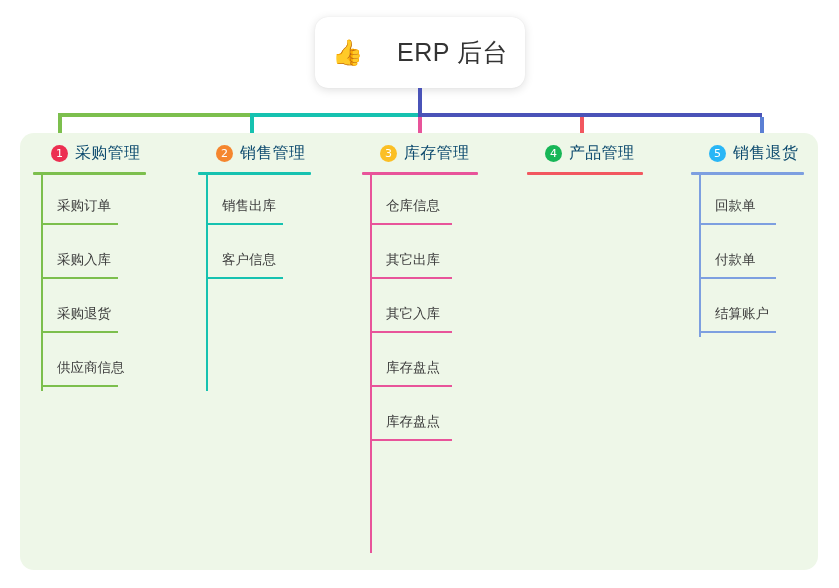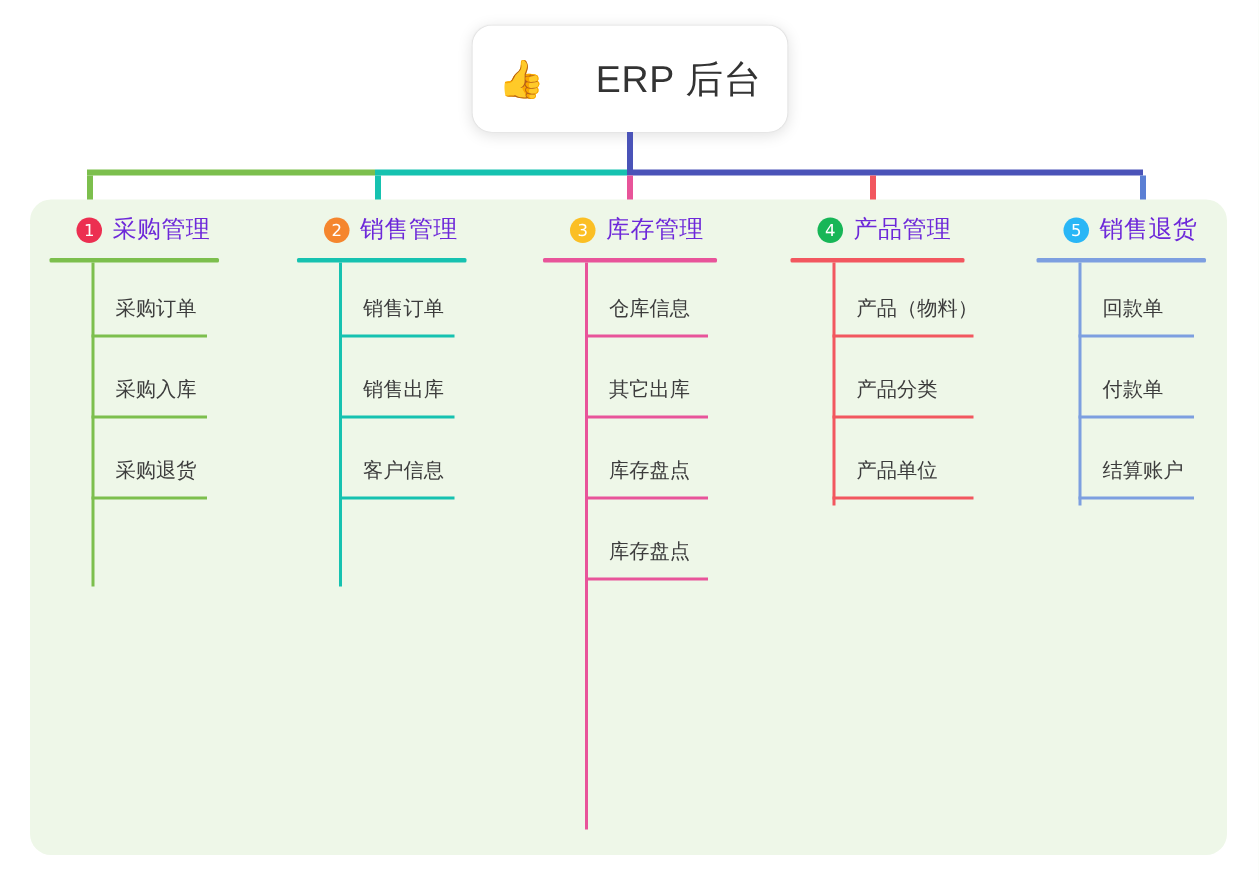--- a/index.html
+++ b/index.html
@@ -101,34 +101,34 @@
     border-radius: 50%;
     color: #ffffff;
     font-size: 11px;
     line-height: 17px;
     text-align: center;
     font-family: "DejaVu Sans", sans-serif;
     flex: none;
   }
   .col-title {
     font-size: 16px;
-    color: #6d28d9;
+    color: #0c4a6e;
     white-space: nowrap;
     letter-spacing: 0.3px;
   }
   .col-rule {
     height: 3px;
     margin-top: 6px;
     border-radius: 1px;
   }
 
   
   .leaves {
     position: relative;
-    margin-left: 28px;
+    margin-left: 8px;
     padding-top: 0;
   }
   .spine {
     position: absolute;
     left: 0;
     top: 0;
     width: 2px;
   }
   .leaf {
     position: relative;
@@ -188,35 +188,35 @@
           <div class="leaf-rule" style="background: rgb(124, 191, 77); width: 77px;"></div>
         </div>
         <div class="leaf">
           <span class="leaf-label">采购入库</span>
           <div class="leaf-rule" style="background: rgb(124, 191, 77); width: 77px;"></div>
         </div>
         <div class="leaf">
           <span class="leaf-label">采购退货</span>
           <div class="leaf-rule" style="background: rgb(124, 191, 77); width: 77px;"></div>
         </div>
+        <div class="leaf">
+          <span class="leaf-label">供应商信息</span>
+          <div class="leaf-rule" style="background: rgb(124, 191, 77); width: 77px;"></div>
+        </div>
       </div>
     </div>
     <div class="column" style="left: 198px; width: 150px;">
       <div class="col-header">
         <span class="badge" style="background: rgb(245, 134, 46);">2</span>
         <span class="col-title">销售管理</span>
       </div>
       <div class="col-rule" style="background: rgb(22, 194, 176); width: 113px;"></div>
       <div class="leaves">
         <div class="spine" style="background: rgb(22, 194, 176); height: 216px;"></div>
         <div class="leaf">
-          <span class="leaf-label">销售订单</span>
-          <div class="leaf-rule" style="background: rgb(22, 194, 176); width: 77px;"></div>
-        </div>
-        <div class="leaf">
           <span class="leaf-label">销售出库</span>
           <div class="leaf-rule" style="background: rgb(22, 194, 176); width: 77px;"></div>
         </div>
         <div class="leaf">
           <span class="leaf-label">客户信息</span>
           <div class="leaf-rule" style="background: rgb(22, 194, 176); width: 77px;"></div>
         </div>
       </div>
     </div>
     <div class="column" style="left: 362px; width: 150px;">
@@ -229,50 +229,39 @@
         <div class="spine" style="background: rgb(232, 84, 154); height: 378px;"></div>
         <div class="leaf">
           <span class="leaf-label">仓库信息</span>
           <div class="leaf-rule" style="background: rgb(232, 84, 154); width: 82px;"></div>
         </div>
         <div class="leaf">
           <span class="leaf-label">其它出库</span>
           <div class="leaf-rule" style="background: rgb(232, 84, 154); width: 82px;"></div>
         </div>
         <div class="leaf">
+          <span class="leaf-label">其它入库</span>
+          <div class="leaf-rule" style="background: rgb(232, 84, 154); width: 82px;"></div>
+        </div>
+        <div class="leaf">
           <span class="leaf-label">库存盘点</span>
           <div class="leaf-rule" style="background: rgb(232, 84, 154); width: 82px;"></div>
         </div>
         <div class="leaf">
           <span class="leaf-label">库存盘点</span>
           <div class="leaf-rule" style="background: rgb(232, 84, 154); width: 82px;"></div>
         </div>
       </div>
     </div>
     <div class="column" style="left: 527px; width: 150px;">
       <div class="col-header">
         <span class="badge" style="background: rgb(23, 182, 87);">4</span>
         <span class="col-title">产品管理</span>
       </div>
       <div class="col-rule" style="background: rgb(242, 87, 95); width: 116px;"></div>
-      <div class="leaves">
-        <div class="spine" style="background: rgb(242, 87, 95); height: 162px;"></div>
-        <div class="leaf">
-          <span class="leaf-label">产品（物料）</span>
-          <div class="leaf-rule" style="background: rgb(242, 87, 95); width: 94px;"></div>
-        </div>
-        <div class="leaf">
-          <span class="leaf-label">产品分类</span>
-          <div class="leaf-rule" style="background: rgb(242, 87, 95); width: 94px;"></div>
-        </div>
-        <div class="leaf">
-          <span class="leaf-label">产品单位</span>
-          <div class="leaf-rule" style="background: rgb(242, 87, 95); width: 94px;"></div>
-        </div>
-      </div>
     </div>
     <div class="column" style="left: 691px; width: 150px;">
       <div class="col-header">
         <span class="badge" style="background: rgb(41, 182, 246);">5</span>
         <span class="col-title">销售退货</span>
       </div>
       <div class="col-rule" style="background: rgb(125, 159, 224); width: 113px;"></div>
       <div class="leaves">
         <div class="spine" style="background: rgb(125, 159, 224); height: 162px;"></div>
         <div class="leaf">

